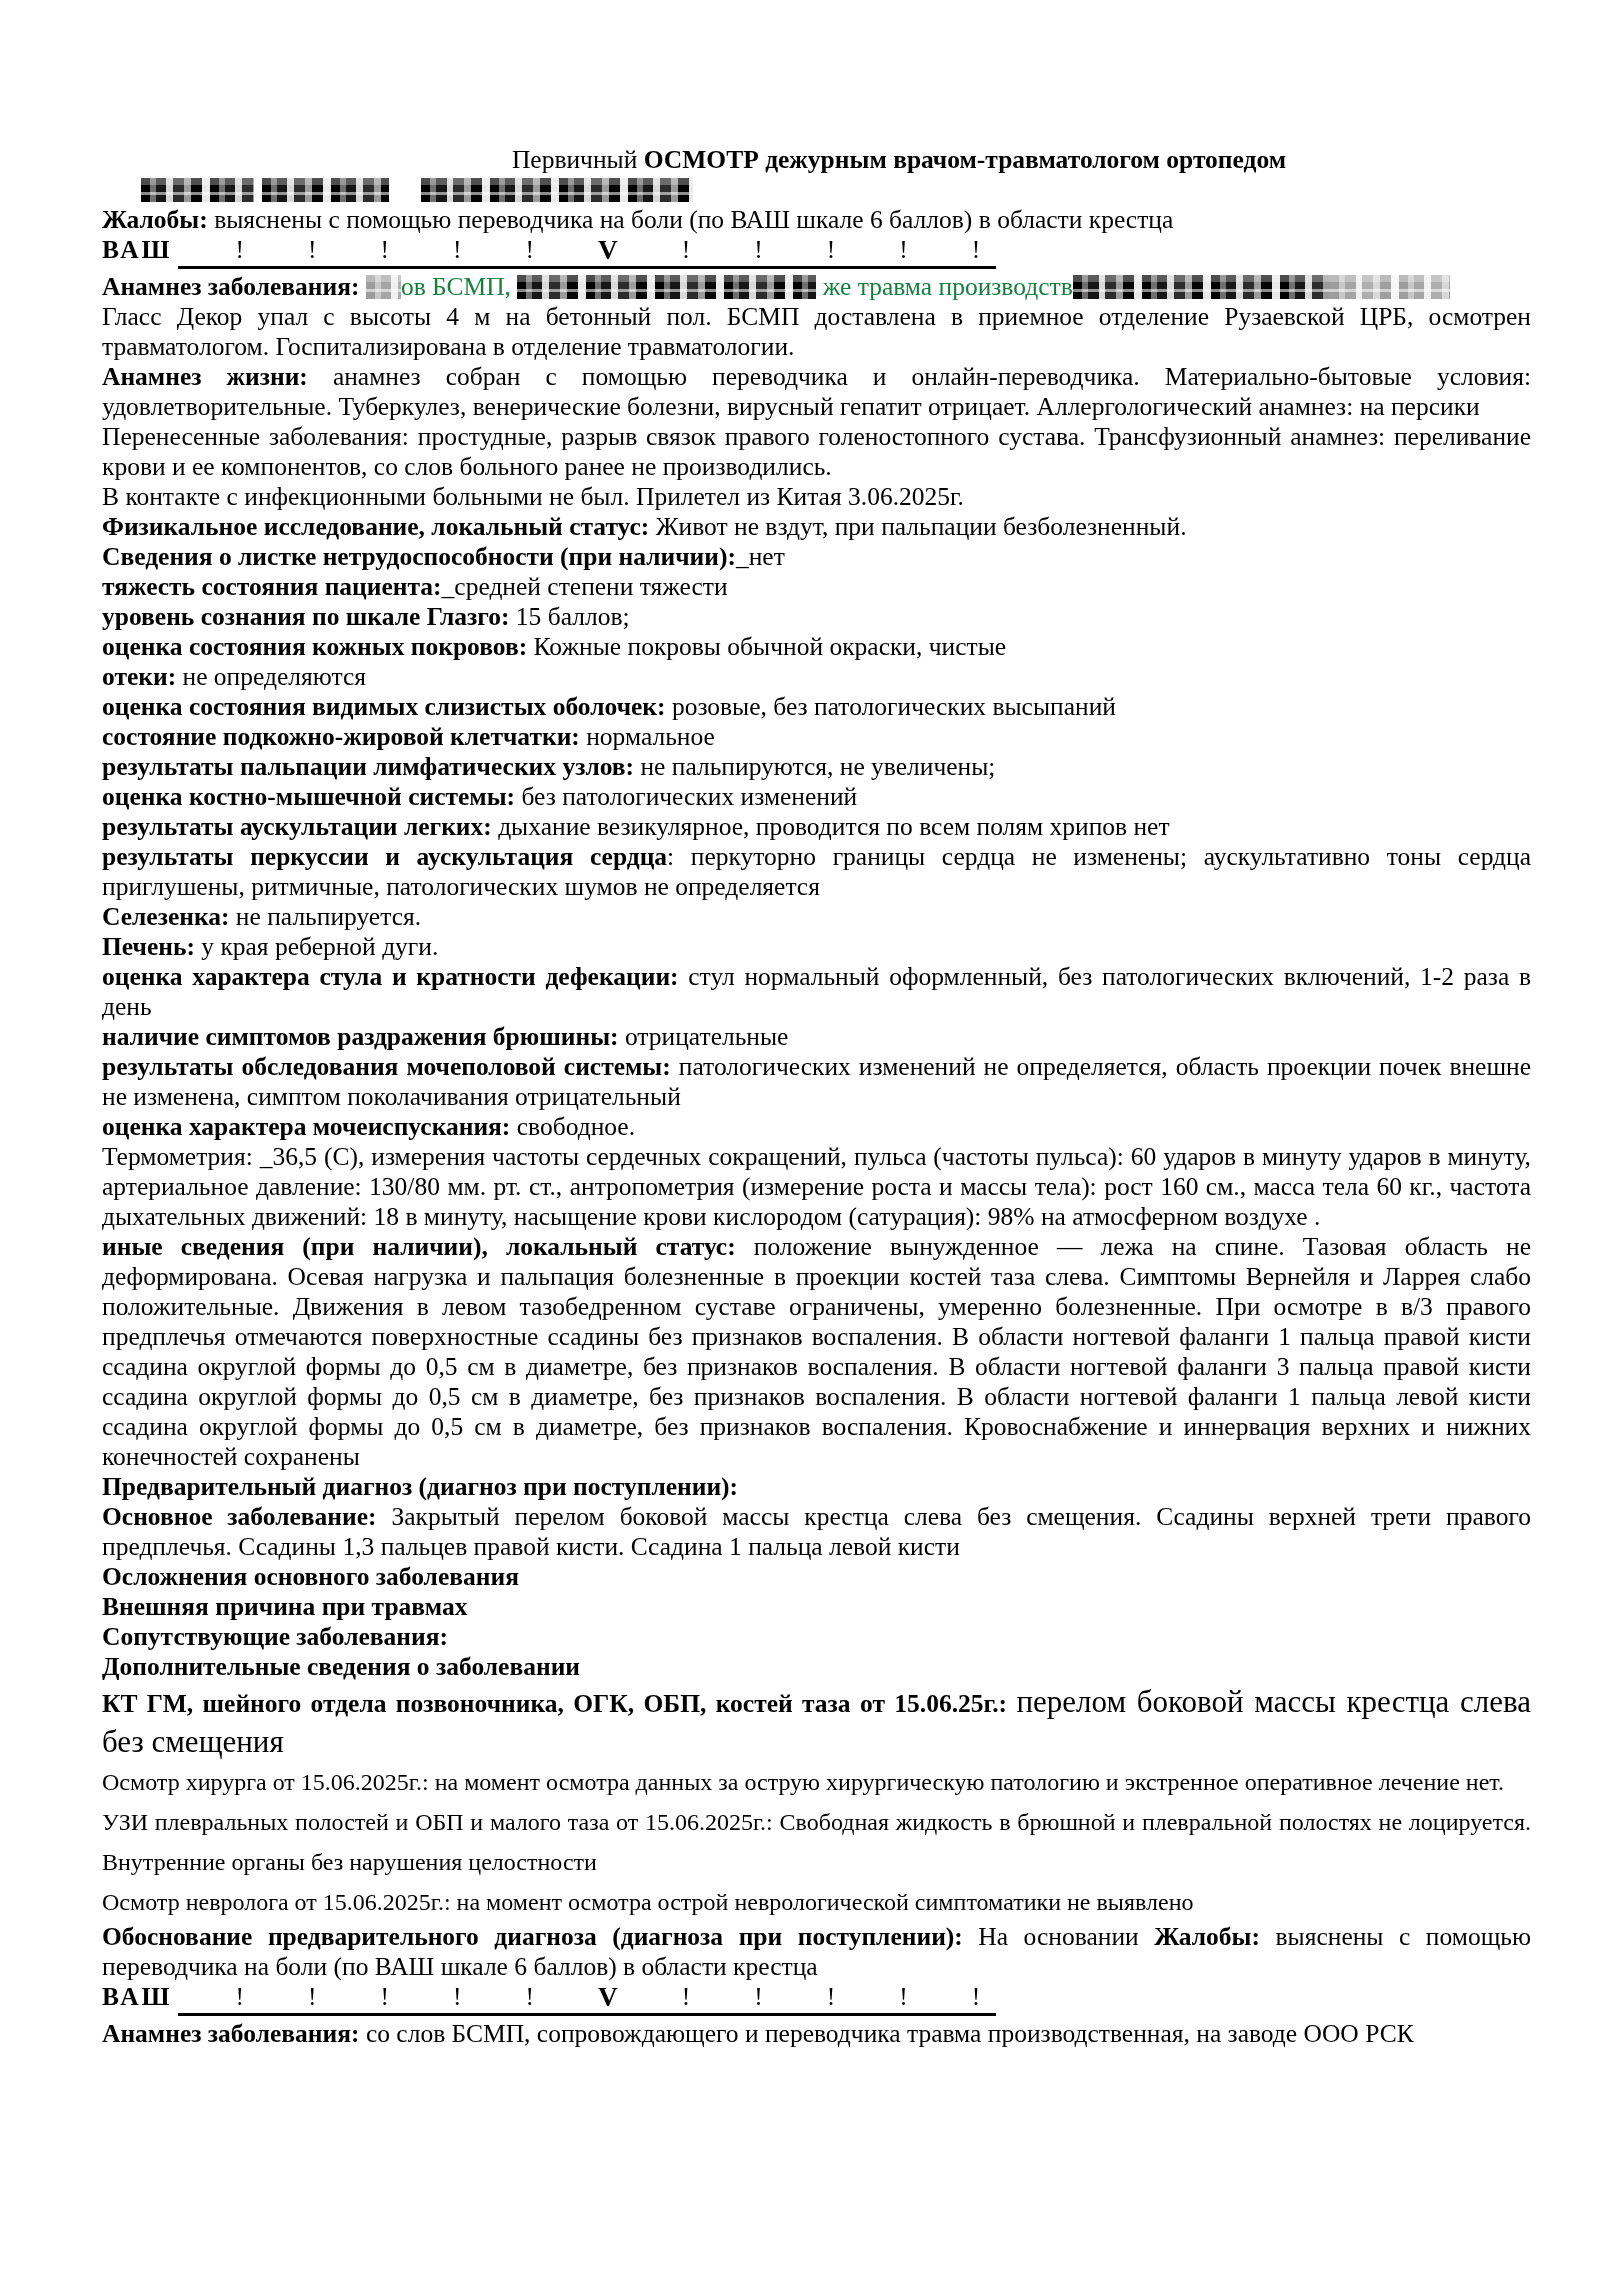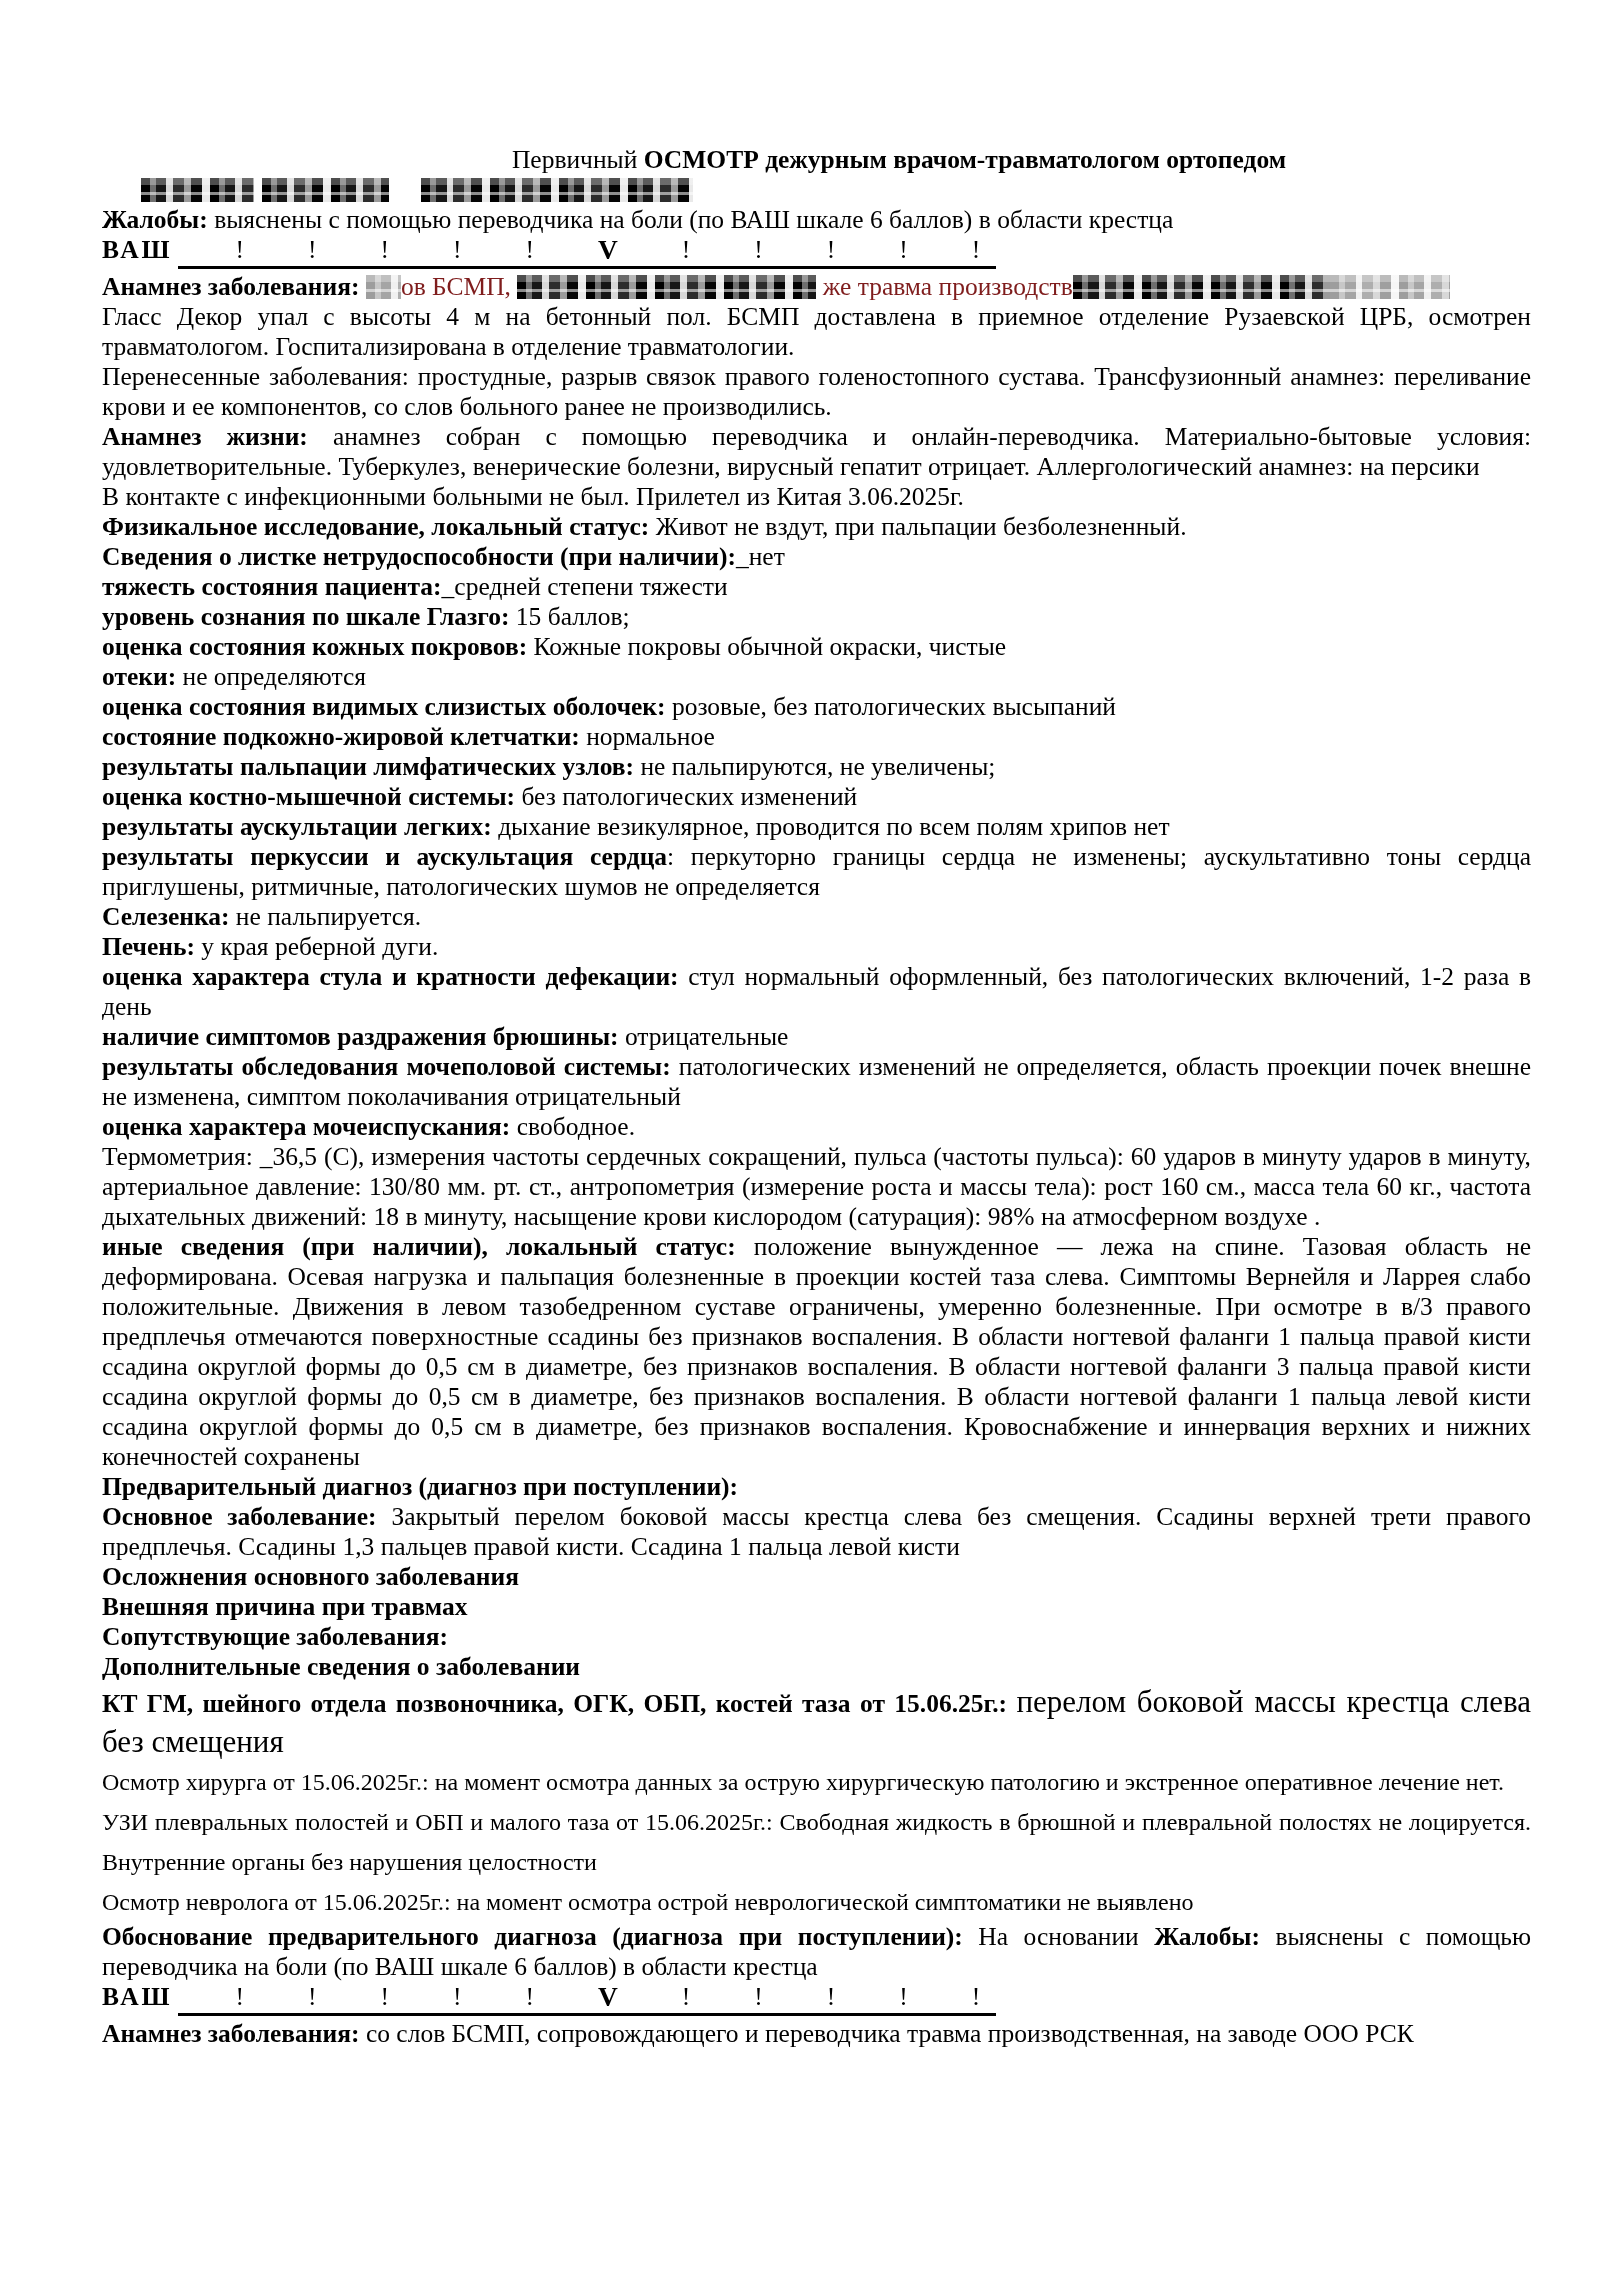--- a/index.html
+++ b/index.html
@@ -11,21 +11,21 @@
   .doc{
     position:absolute;left:102px;top:145px;width:1429px;
     font-size:25.5px;line-height:30px;text-align:justify;
   }
   .para{margin:0;text-align:justify;}
   .para.title{text-align:center;text-indent:165px;}
   .para.lg{font-size:24px;line-height:40px;}
   .para.nowrap{white-space:nowrap;overflow:hidden;}
   .b{font-weight:bold;}
   .seg-lg{font-size:31px;line-height:40px;}
-  .muted{color:#7f1d1d;}
+  .muted{color:#15803d;}
   
   .redact{
     display:inline-block;height:23.5px;vertical-align:-3.9px;
     background-image:
       repeating-linear-gradient(0deg, rgba(255,255,255,0) 0 6.9px, rgba(255,255,255,.55) 6.9px 9.8px, rgba(255,255,255,0) 9.8px 16.7px, rgba(255,255,255,.3) 16.7px 23.5px),
       repeating-linear-gradient(90deg, #000 0 8.8px, #6f6f6f 8.8px 14.7px, #161616 14.7px 25.5px, #d8d8d8 25.5px 32px, #2c2c2c 32px 43px, #9b9b9b 43px 50px, #050505 50px 61px, #e9e9e9 61px 69px);
   }
   .redact.light{opacity:.38;}
   
   .vas-row{white-space:nowrap;padding-bottom:2.9px;}
@@ -53,22 +53,22 @@
         <span class="tick">!</span>
         <span class="tick v">V</span>
         <span class="tick">!</span>
         <span class="tick">!</span>
         <span class="tick">!</span>
         <span class="tick">!</span>
         <span class="tick">!</span>
       </span></p>
     <p class="para nowrap"><span class="b">Анамнез заболевания: </span><span class="redact light" style="width: 35px;"></span><span class="muted">ов БСМП, </span><span class="redact" style="width: 299px;"></span><span class="muted"> же травма производств</span><span class="redact" style="width: 257px;"></span><span class="redact light" style="width: 120px;"></span></p>
     <p class="para"><span>Гласс Декор упал с высоты 4 м на бетонный пол.  БСМП доставлена в приемное отделение Рузаевской ЦРБ, осмотрен травматологом.  Госпитализирована в отделение травматологии.</span></p>
+    <p class="para"><span class="b">Анамнез жизни: </span><span>анамнез собран с помощью переводчика и онлайн-переводчика. Материально-бытовые условия: удовлетворительные. Туберкулез, венерические болезни, вирусный гепатит отрицает. Аллергологический анамнез: на персики</span></p>
     <p class="para"><span>Перенесенные заболевания: простудные, разрыв связок правого голеностопного сустава.    Трансфузионный анамнез: переливание крови и ее компонентов, со слов больного ранее не производились.</span></p>
-    <p class="para"><span class="b">Анамнез жизни: </span><span>анамнез собран с помощью переводчика и онлайн-переводчика. Материально-бытовые условия: удовлетворительные. Туберкулез, венерические болезни, вирусный гепатит отрицает. Аллергологический анамнез: на персики</span></p>
     <p class="para"><span>В контакте с инфекционными больными не был. Прилетел из Китая 3.06.2025г.</span></p>
     <p class="para"><span class="b">Физикальное исследование, локальный статус: </span><span>Живот не вздут, при пальпации безболезненный.</span></p>
     <p class="para"><span class="b">Сведения о листке нетрудоспособности (при наличии):</span><span>_нет</span></p>
     <p class="para"><span class="b">тяжесть состояния пациента:</span><span>_средней степени тяжести</span></p>
     <p class="para"><span class="b">уровень сознания по шкале Глазго: </span><span>15 баллов;</span></p>
     <p class="para"><span class="b">оценка состояния кожных покровов:  </span><span>Кожные покровы обычной окраски, чистые</span></p>
     <p class="para"><span class="b">отеки: </span><span>не определяются</span></p>
     <p class="para"><span class="b">оценка состояния видимых слизистых оболочек: </span><span>розовые, без  патологических высыпаний</span></p>
     <p class="para"><span class="b">состояние подкожно-жировой клетчатки: </span><span>нормальное</span></p>
     <p class="para"><span class="b">результаты пальпации лимфатических узлов: </span><span>не пальпируются, не увеличены;</span></p>

